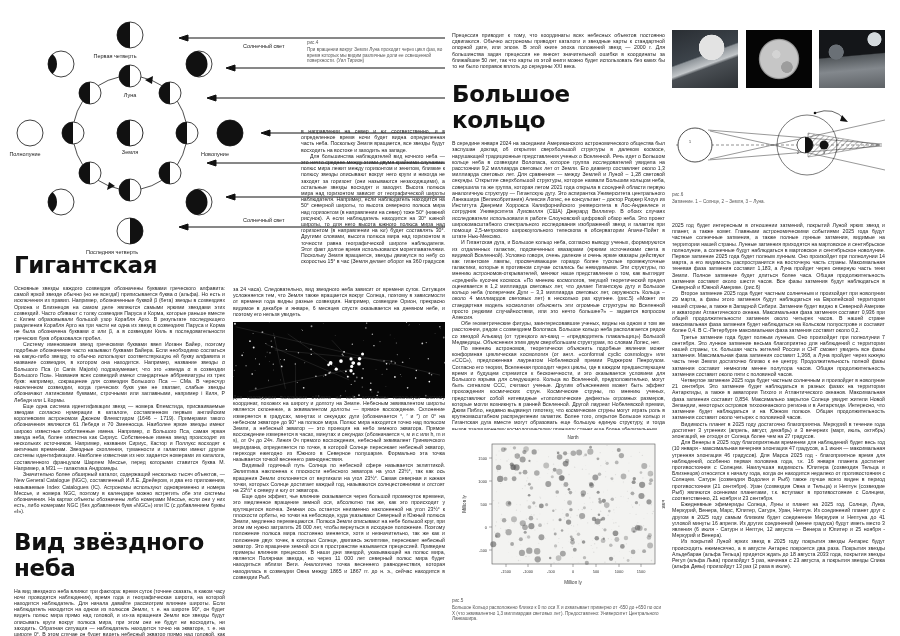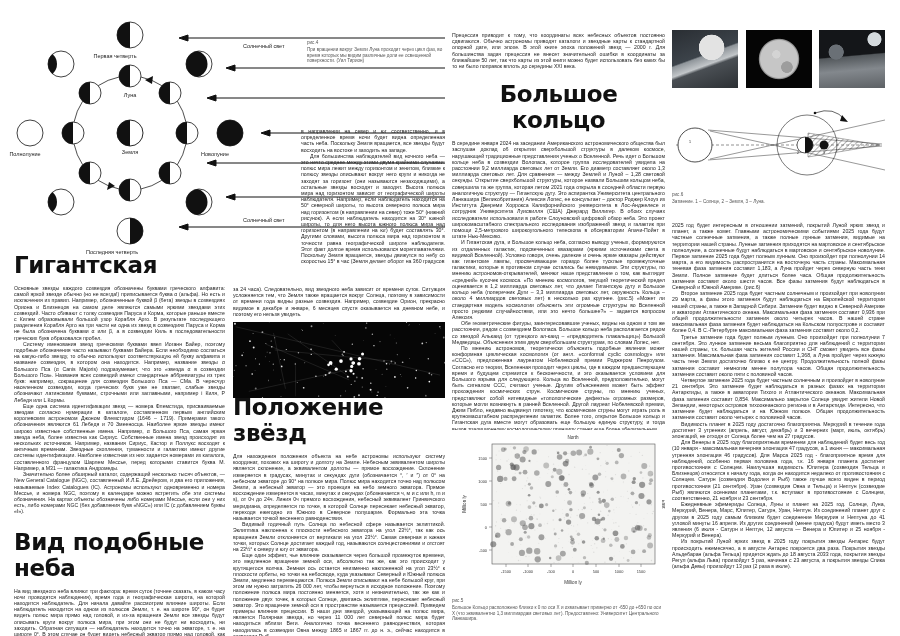--- a/index.html
+++ b/index.html
@@ -286,39 +286,38 @@
       <circle cx="118.72491063782945" cy="44.46697146445513" r="1.5933981838636102" fill="#fff"></circle>
       <circle cx="112.91746615199372" cy="49.344148949254304" r="0.8924977978225798" fill="#fff"></circle>
       <circle cx="120.5761325545609" cy="51.866525672376156" r="0.9966622140491381" fill="#fff"></circle>
       <circle cx="103.24805630138144" cy="47.2158693340607" r="1.6551477046916263" fill="#fff"></circle>
       <circle cx="107.98826559912413" cy="39.05401174398139" r="1.8381916227051989" fill="#fff"></circle>
       <circle cx="129.56544715561904" cy="31.916323684621602" r="1.5236650068778546" fill="#fff"></circle>
       <circle cx="95.57344947825186" cy="42.8231890425086" r="1.31716055739671" fill="#fff"></circle>
     </svg>
 
   <div class="col" style="left:233px;top:394px;width:212px;height:242px;overflow:hidden;">
-    <h1 class="sect">Положение звёзд</h1>
     <p class="body">Для нахождения положения объекта на небе астрономы используют систему координат, похожих на широту и долготу на Земле. Небесным эквивалентом широты является склонение, а эквивалентом долготы — прямое восхождение. Склонение измеряется в градусах, минутах и секундах дуги (обозначается °, ′ и ″) от 0° на небесном экваторе до 90° на полюсе мира. Полюс мира находится точно над полюсом Земли, а небесный экватор — это проекция на небо земного экватора. Прямое восхождение измеряется в часах, минутах и секундах (обозначается ч, м и с или h, m и s), от 0ч до 24ч. Линия 0ч прямого восхождения, небесный эквивалент Гринвичского меридиана, определяется по точке, в которой Солнце пересекает небесный экватор, переходя ежегодно из Южного в Северное полушарие. Формально эта точка называется точкой весеннего равноденствия.</p>
     <p class="body ind">Видимый годичный путь Солнца по небесной сфере называется эклиптикой. Эклиптика наклонена к плоскости небесного экватора на угол 23½°, так как ось вращения Земли отклоняется от вертикали на угол 23½°. Самая северная и южная точки, которых Солнце достигает каждый год, называются солнцестояниями и отстоят на 23½° к северу и югу от экватора.</p>
     <p class="body ind">Еще один эффект, чье влияние сказывается через большой промежуток времени, это медленное вращение земной оси, абсолютно так же, как это происходит у крутящегося волчка. Земная ось остается неизменно наклоненной на угол 23½° к плоскости орбиты, но точки на небосводе, куда указывают Северный и Южный полюса Земли, медленно перемещаются. Полюса Земли описывают на небе большой круг, при этом им нужно затратить 26 000 лет, чтобы вернуться в исходное положение. Поэтому положение полюса мира постоянно меняется, хотя и незначительно, так же как и положение двух точек, в которых Солнце, двигаясь эклиптике, пересекает небесный экватор. Это вращение земной оси в пространстве называется прецессией. Приведем примеры влияния прецессии. В наши дни звездой, указывающей на полюс мира, является Полярная звезда, но через 11 000 лет северный полюс мира будет находиться вблизи Веги. Аналогично точка весеннего равноденствия, которая находилась в созвездии Овна между 1865 и 1867 гг. до н. э., сейчас находится в созвездии Рыб.</p>
   </div>
 
   <div class="col" style="left:14px;top:252px;width:211px;height:384px;overflow:hidden;">
     <h1 class="sect">Гигантская</h1>
     <p class="body">Основные звезды каждого созвездия обозначены буквами греческого алфавита: самой яркой звезде обычно (но не всегда!) приписывается буква α (альфа). Но есть и исключения из правил. Например, обозначенные буквой β (бета) звезды в созвездиях Ориона и Близнецов на самом деле являются самыми яркими звездами этих созвездий. Часто сбивают с толку созвездия Паруса и Корма, которые раньше вместе с Килем образовывали большой узор Корабля Арго. В результате последующего разделения Корабля Арго на три части ни одна из звезд в созвездиях Паруса и Корма не была обозначена буквами α или β, а в созвездии Киль в последовательности греческих букв образовался пробел.</p>
     <p class="body ind">Систему именования звезд греческими буквами ввел Иоганн Байер, поэтому подобные обозначения часто называют буквами Байера. Если необходимо сослаться на какую-либо звезду, то обычно используют соответствующую ей букву алфавита и название созвездия, в котором она находится. Например, название звезды α Большого Пса (α Canis Majoris) подразумевает, что это «звезда α в созвездии Большого Пса». Названия всех созвездий имеют стандартные аббревиатуры из трех букв: например, сокращение для созвездия Большого Пса — CMa. В чересчур населенном созвездии, когда греческих букв уже не хватает, слабые звезды обозначают латинскими буквами, строчными или заглавными, например i Киля, P Лебедя или L Кормы.</p>
     <p class="body ind">Еще одна система идентификации звезд — номера Флемстида, присваиваемые звездам согласно нумерации в каталоге, составленном первым английским королевским астрономом Джоном Флемстидом (1646 – 1719). Примерами такого обозначения являются 61 Лебедя и 70 Змееносца. Наиболее яркие звезды имеют широко известные собственные имена. Например, α Большого Пса, самая яркая звезда неба, более известна как Сириус. Собственные имена звезд происходят из нескольких источников. Например, названия Сириус, Кастор и Поллукс восходят к античным временам. Звездные скопления, туманности и галактики имеют другие системы идентификации. Наиболее известная из них задается номерами из каталога, составленного французом Шарлем Мессье, перед которыми ставится буква M. Например, а M31 — галактика Андромеды.</p>
     <p class="body ind">Значительно более обширный каталог, содержащий несколько тысяч объектов, — New General Catalogue (NGC), составленный И.Л.Е. Дрейером, и два его приложения, называемые Index Catalogues (IC). Астрономы используют одновременно и номера Мессье, и номера NGC, поэтому в календаре можно встретить обе эти системы обозначения. На картах объекты обозначены либо номерами Мессье, если они у них есть, либо номерами NGC (без добавления букв «NGC») или IC (с добавлением буквы «I»).</p>
-    <h1 class="sect" style="margin-top:14px;">Вид подобные неба</h1>
+    <h1 class="sect" style="margin-top:14px;">Вид звёздного неба</h1>
     <p class="body">На вид звездного неба влияют три фактора: время суток (точнее сказать, в каком часу ночи проводятся наблюдения), время года и географическая широта, на которой находится наблюдатель. Для начала давайте рассмотрим влияние широты. Если наблюдатель находится на одном из полюсов Земли, т. е. на широте 90°, он будет видеть полюс мира прямо над головой, и из-за вращения Земли все звезды будут описывать круги вокруг полюса мира, при этом они не будут ни восходить, ни заходить. Обратная ситуация — наблюдатель находится точно на экваторе, т. е. на широте 0°. В этом случае он будет видеть небесный экватор прямо над головой, как показано на среднем рисунке. Северный и южный полюса мира будут находиться на горизонте</p>
   </div>
 
   <div class="col" style="left:452px;top:32px;width:213px;height:398px;overflow:hidden;">
     <p class="body">Прецессия приводит к тому, что координаты всех небесных объектов постоянно сдвигаются. Обычно астрономы приводят каталоги и звездные карты к стандартной опорной дате, или эпохе. В этой книге эпоха положений звезд — 2000 г. Для большинства задач прецессия не внесет значительной ошибки в координаты за ближайшие 50 лет, так что карты из этой книги можно будет использовать без каких бы то ни было поправок вплоть до середины XXI века.</p>
-    <h1 class="sect" style="margin-top:12px;text-align:center;">Большое кольцо</h1>
+    <h1 class="sect" style="margin-top:12px;">Большое кольцо</h1>
     <p class="body">В середине января 2024 на заседании Американского астрономического общества был заслушан доклад об открытии сверхбольшой структуры в далеком космосе, нарушающей традиционные представления ученых о Вселенной. Речь идет о Большом кольце неба в созвездии Волопаса, которое группа исследователей увидела на расстоянии 9,2 миллиарда световых лет от Земли. Его диаметр составляет около 1,3 миллиарда световых лет. Для сравнения — между Землей и Луной – 1,28 световой секунды. Открытие сверхбольшой структуры, которое назвали Большим кольцом неба, совершила та же группа, которая летом 2021 года открыла в соседней области первую аналогичную структуру — Гигантскую дугу. Это аспирантка Университета центрального Ланкашира (Великобритания) Алексия Лопес, ее консультант – доктор Роджер Клоуз из Института Джереми Хоррокса Калифорнийского университета в Лос-Анджелесе и сотрудник Университета Луисвилля (США) Джерард Виллигер. В обоих случаях исследователи использовали в работе Слоуновский цифровой обзор неба. Это проект широкомасштабного спектрального исследования изображений звезд и галактик при помощи 2,5-метрового широкоугольного телескопа в обсерватории Апачи-Пойнт в штате Нью-Мексико.</p>
     <p class="body ind">И Гигантская дуга, и Большое кольцо неба, согласно выводу ученых, формируются из отдаленных галактик, подсвеченных квазарами (яркими источниками света в видимой Вселенной). Условно говоря, очень далекие и очень яркие квазары действуют как гигантские лампы, просвечивающие гораздо более тусклые промежуточные галактики, которые в противном случае остались бы невидимыми. Эти структуры, по мнению астрономов-открывателей, меняют наше представление о том, как выглядит «средний» кусочек космоса. «По мнению космологов, текущий теоретический предел оценивается в 1,2 миллиарда световых лет, что делает Гигантскую дугу и Большое кольцо неба (поперечник Дуги – 3,3 миллиарда световых лет, окружность Кольца – около 4 миллиардов световых лет) в несколько раз крупнее. (рис.5) «Может ли стандартная модель космологии объяснить эти огромные структуры во Вселенной просто редкими случайностями, или это нечто большее?» – задается вопросом Алексия.</p>
     <p class="body ind">Обе геометрические фигуры, заинтересовавшие ученых, видны на одном и том же расстоянии, рядом с созвездием Волопаса. Большое кольцо неба располагается рядом со звездой Алькаид (от турецкого ал-каид – «предводитель плакальщиц») Большой Медведицы. Объяснения этим двум сверхбольшим структурам, по словам Лопес, нет.</p>
     <p class="body ind">По мнению астрономов, теоретически объяснить подобные явления может конформная циклическая космология (от англ. «conformal cyclic cosmology» или «CCC»), предложенная лауреатом Нобелевской премии Роджером Пенроузом. Согласно его теории, Вселенная проходит через циклы, где в каждом предшествующем время и будущем стремится к бесконечности, и это оказывается условием для Большого взрыва для следующего. Кольца во Вселенной, предположительно, могут быть сигналом CCC, считают ученые. Другим объяснением может быть эффект прохождения космических струн. Космические струны, по мнению ученых, представляют собой нитевидные «топологические дефекты» огромных размеров, которые могли возникнуть в ранней Вселенной. Другой лауреат Нобелевской премии, Джим Пибло, недавно выдвинул гипотезу, что космические струны могут играть роль в крупномасштабном распределении галактик. Более того, открытое Большое кольцо и Гигантская дуга вместе могут образовать еще большую единую структуру, и тогда вызов традиционному космологическому принципу станет еще более убедительным.</p>
   </div>
 
   <svg width="213" height="164" style="position:absolute;left:452px;top:430px;background:#fff;" viewBox="0 0 213 164">
     <text class="axlab" x="121" y="9" text-anchor="middle">North</text>
     <rect x="40" y="14" width="163" height="120" fill="#f3f3f1" stroke="#555" stroke-width="0.6"></rect>
     <g id="plot-dots">

